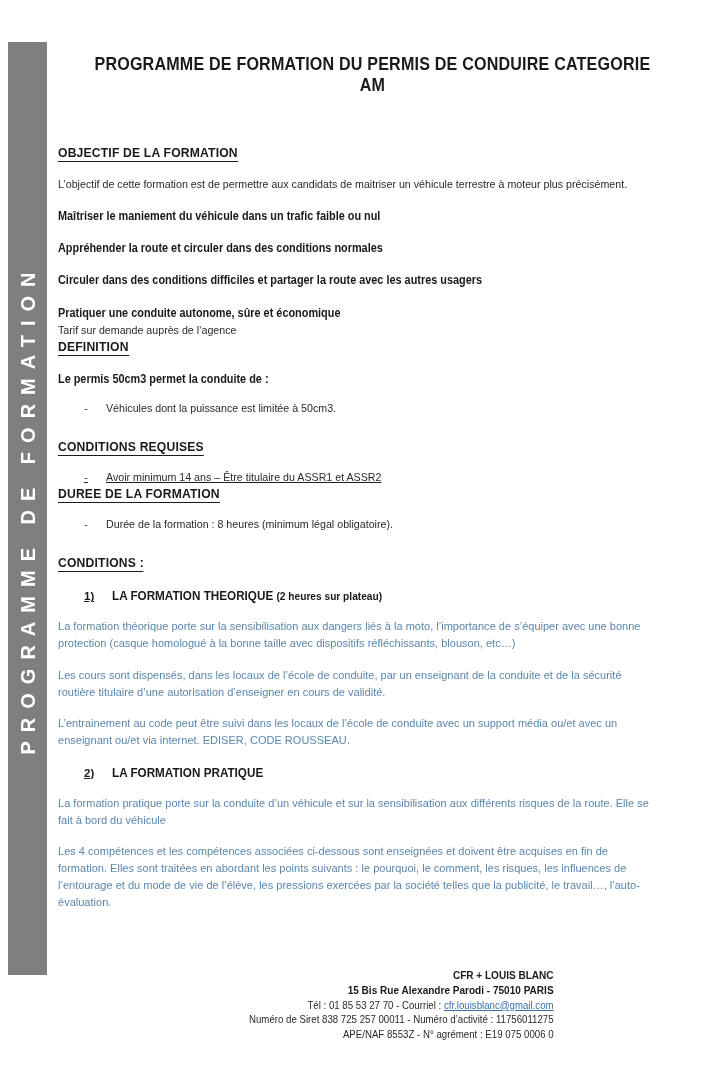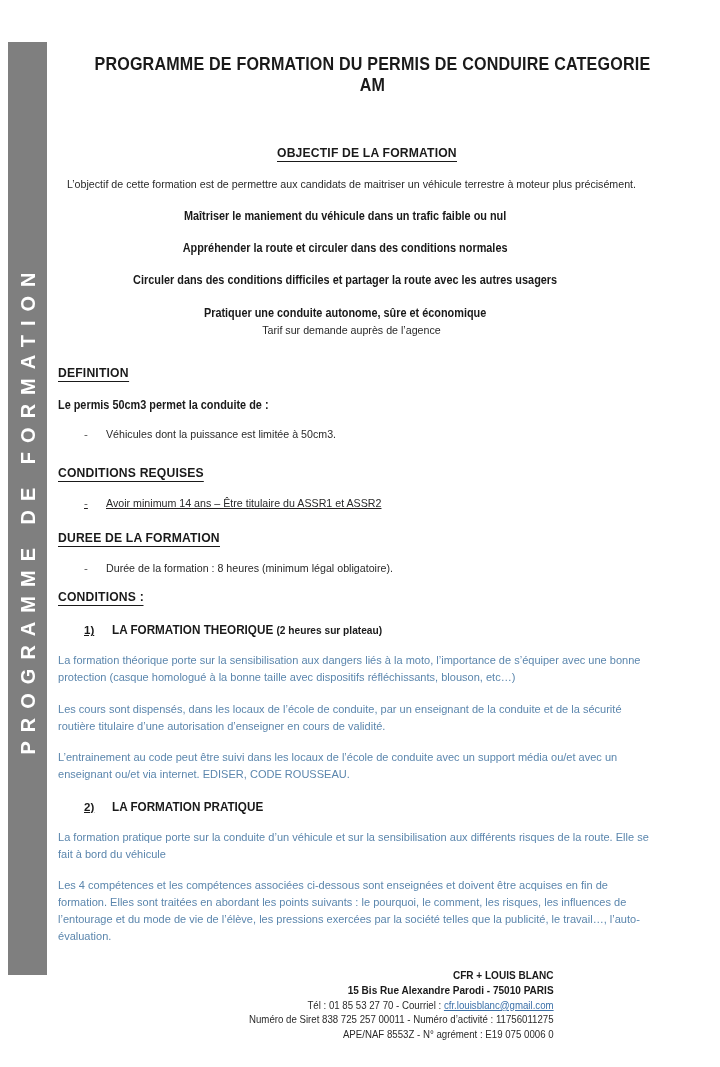--- a/index.html
+++ b/index.html
@@ -77,25 +77,25 @@
     font-size: 13.5px;
     color: #1a1a1a;
     display: inline-block;
     border-bottom: 1.5px solid #1a1a1a;
     padding-bottom: 1px;
     transform: scaleX(0.9);
     transform-origin: left center;
     letter-spacing: 0.2px;
   }
 
-  .block-obj { margin-top: 47px; text-align: center; }
-  .block-def { margin-top: 26px; }
+  .block-obj { margin-top: 47px; }
+  .block-def { }
   .block-cond-req { margin-top: 22px; text-decoration: underline; }
-  .block-duree { margin-top: 18px; }
-  .block-conditions { margin-top: 12px; }
+  .block-duree { }
+  .block-conditions { margin-top: 22px; }
 
   .p-normal {
     font-family: "Liberation Sans Narrow", "Liberation Sans", sans-serif;
     font-size: 11.6px;
     line-height: 1.35;
     color: #2a2a2a;
     margin: 14px 0 0 0;
     transform: scaleX(0.92);
     transform-origin: left center;
   }

